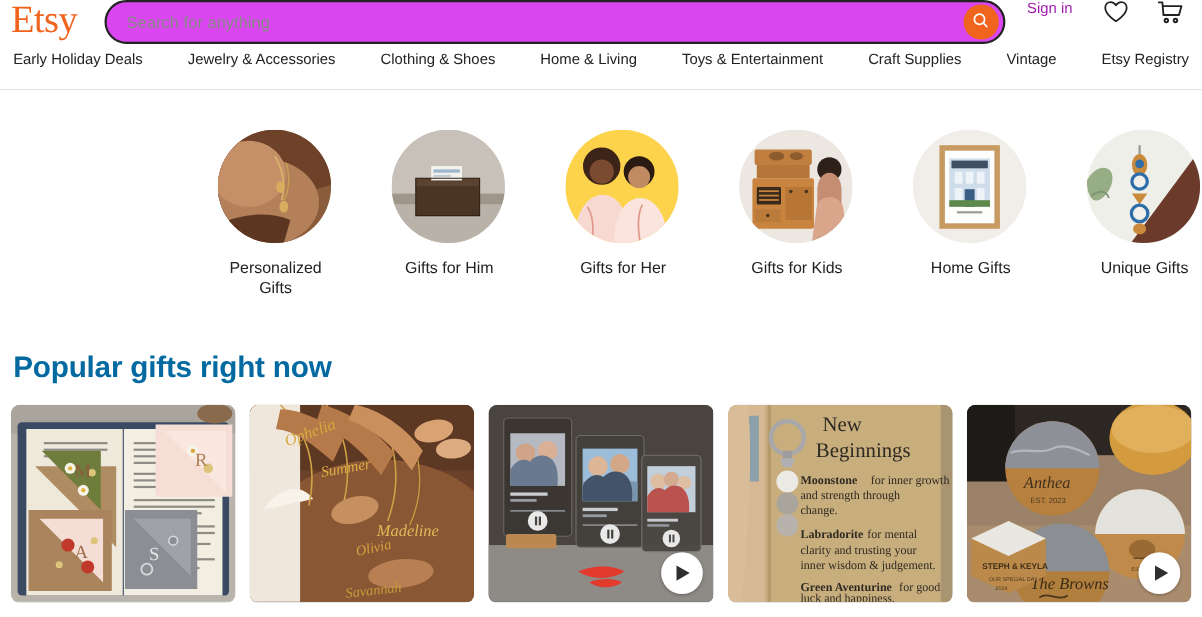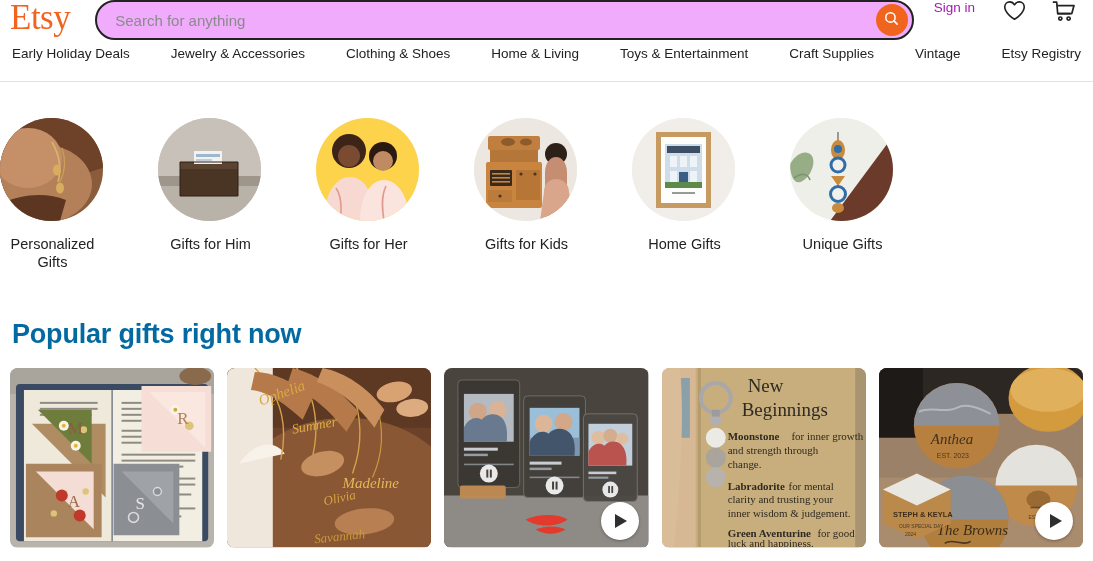--- a/index.html
+++ b/index.html
@@ -40,21 +40,21 @@
     margin-right: 20px;
     position: relative;
     height: 40px;
   }
 
   .searchbar {
     width: 100%;
     height: 40px;
     border: 2px solid #222222;
     border-radius: 20px;
-    background: #f0abfc;
+    background: #d946ef;
     display: flex;
     align-items: center;
     padding: 0 4px 0 18px;
   }
 
   .searchbar input {
     flex: 1;
     border: none;
     outline: none;
     font-family: "Liberation Sans", sans-serif;
@@ -118,21 +118,21 @@
     font-family: "Liberation Serif", serif;
     font-size: 33px;
     font-weight: 400;
     text-align: center;
     color: #3a3a3a;
     letter-spacing: 0.2px;
   }
 
   .cats {
     display: flex;
-    justify-content: flex-start;
+    justify-content: flex-end;
     gap: 53px;
     margin-top: 19px;
   }
   .cat { width: 105px; text-align: center; cursor: pointer; }
   .cat-img {
     width: 103px;
     height: 103px;
     border-radius: 50%;
     overflow: hidden;
     position: relative;

